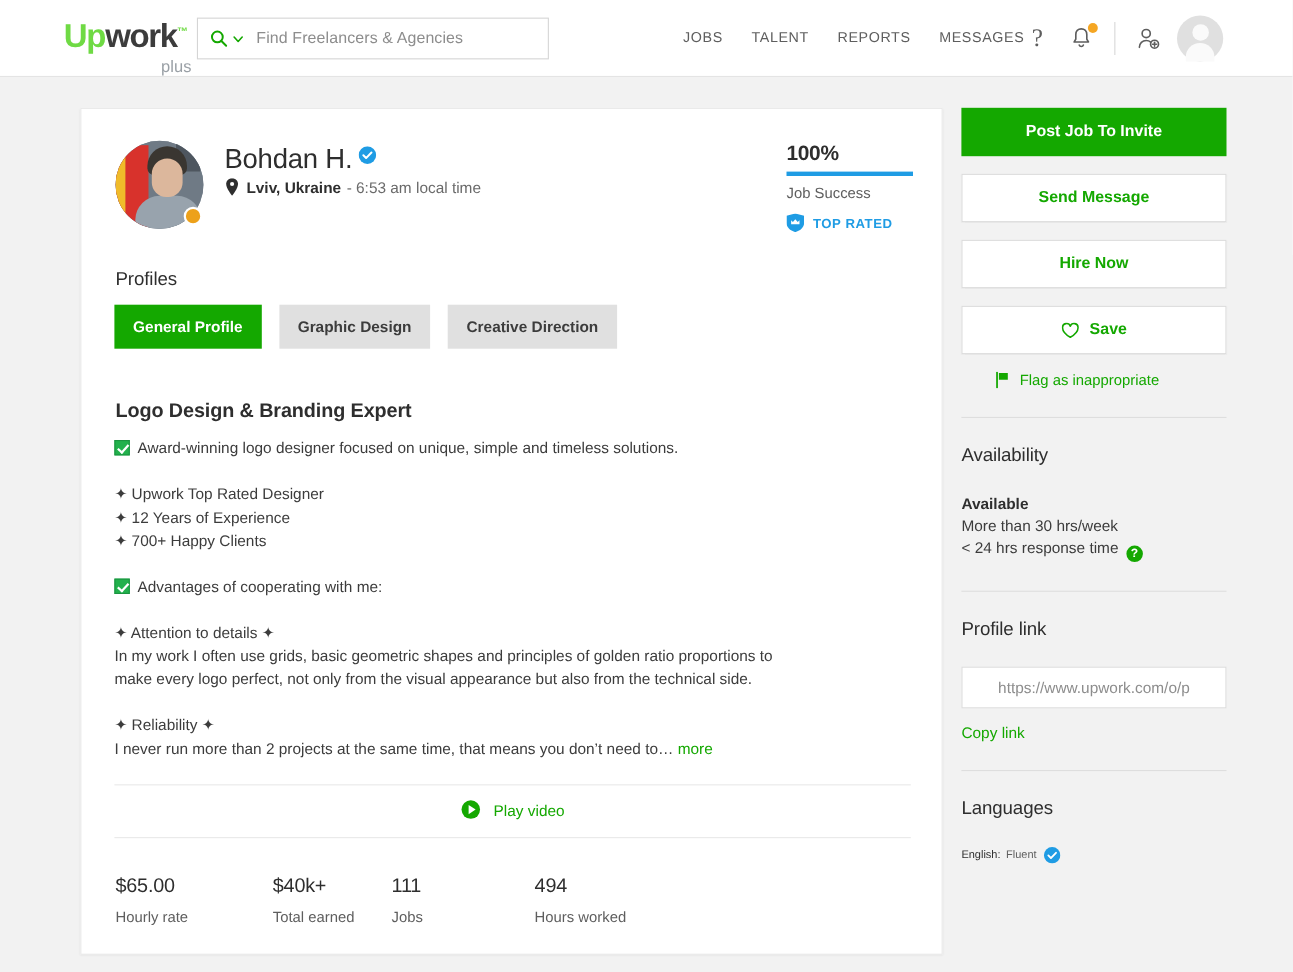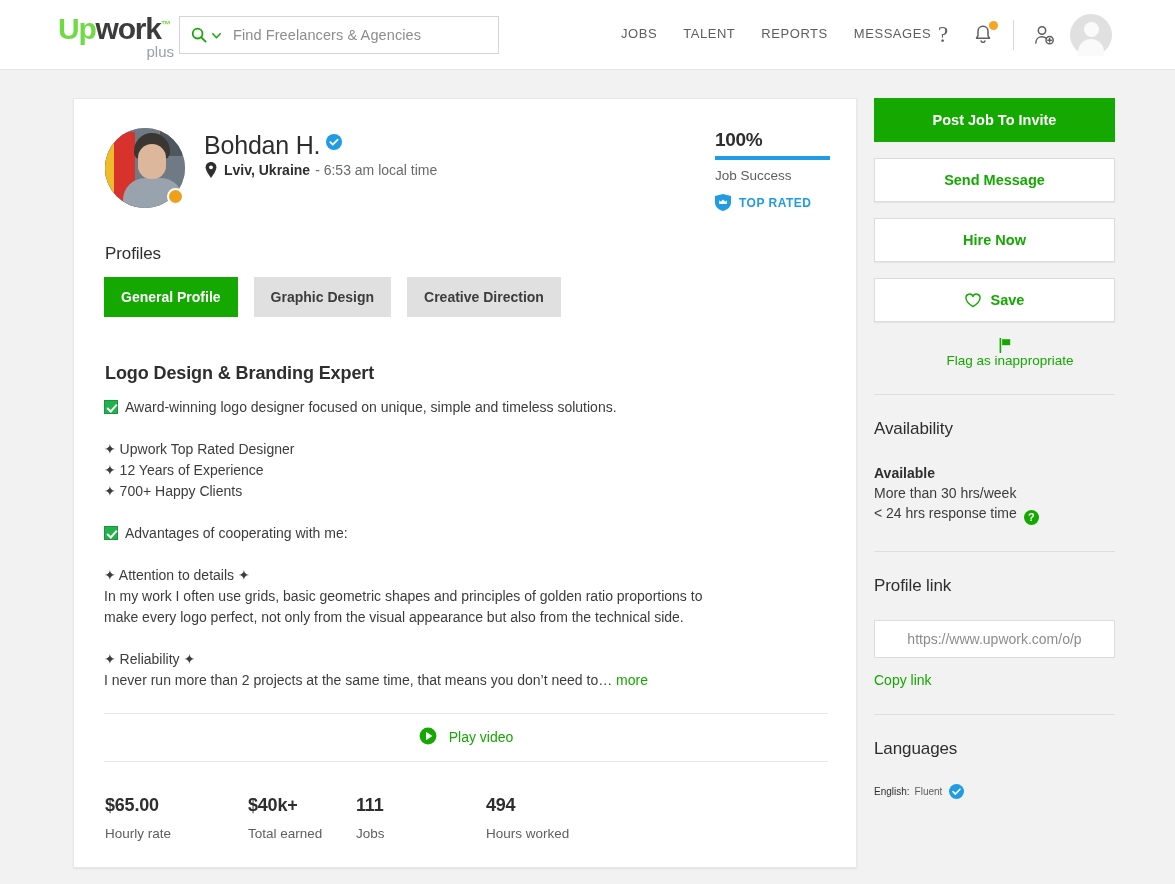--- a/index.html
+++ b/index.html
@@ -17,21 +17,21 @@
     width: 1175px; height: 70px;
     background: #ffffff;
     border-bottom: 1px solid #e4e4e4;
   }
   .logo-wrap {
     position: absolute; left: 58px; top: 9px;
     width: 118px; height: 50px;
   }
   .logo-main {
     font-size: 30px; font-weight: bold; letter-spacing: -1.2px;
-    line-height: 32px; color: #3c3c3c;
+    line-height: 41px; color: #3c3c3c;
   }
   .logo-main .up { color: #6fda44; }
   .logo-tm { font-size: 10px; vertical-align: super; color: #6fda44; }
   .logo-sub {
     text-align: right; font-size: 15px; color: #9aa0a6;
     line-height: 16px; margin-top: -1px; padding-right: 2px;
   }
 
   .searchbox {
     position: absolute; left: 179px; top: 16px;
@@ -210,40 +210,40 @@
     position: absolute; left: 0; top: 628px; width: 784px;
     display: flex; align-items: flex-end; justify-content: center;
     font-size: 14px; color: #14a800; cursor: pointer;
   }
   .playicon { width: 18px; height: 18px; margin-right: 12px; }
 
   .stats {
     position: absolute; left: 31px; top: 696px;
     display: flex;
   }
-  .stat-val { font-size: 18px; color: #2e2e2e; font-weight: bold; letter-spacing: -.2px; }
+  .stat-val { font-size: 18px; color: #2e2e2e; font-weight: normal; letter-spacing: -.2px; }
   .stat-lbl { font-size: 13.5px; color: #5e5e5e; margin-top: 10px; }
 
   
   .side { position: absolute; left: 874px; top: 98px; width: 241px; }
   .btn {
     width: 241px; height: 44px; display: flex;
     align-items: center; justify-content: center;
     font-size: 14.5px; font-weight: bold; cursor: pointer;
     margin-bottom: 16px;
   }
   .btn-primary { background: #14a800; color: #fff; }
   .btn-outline {
     background: #fff; color: #14a800; border: 1px solid #dcdcdc;
     box-shadow: 0 1px 1px rgba(0,0,0,.05);
   }
   .heart { width: 16px; height: 15px; margin-right: 10px; }
   .flagrow {
     display: flex; align-items: center; margin-top: 4px;
-    font-size: 13.5px; color: #14a800; cursor: pointer; padding-left: 31px; flex-direction: column;
+    font-size: 13.5px; color: #14a800; cursor: pointer; padding-left: 31px;
   }
   .flagicon { width: 13px; height: 15px; margin-right: 9px; }
 
   .sdiv { height: 1px; background: #dedede; margin: 26px 0 0 0; width: 241px; }
   .side-h {
     font-size: 17px; color: #2e2e2e; margin-top: 24px; letter-spacing: -.1px;
   }
   .avail-body {
     margin-top: 24px; font-size: 14px; color: #3c3c3c; line-height: 20px;
   }

